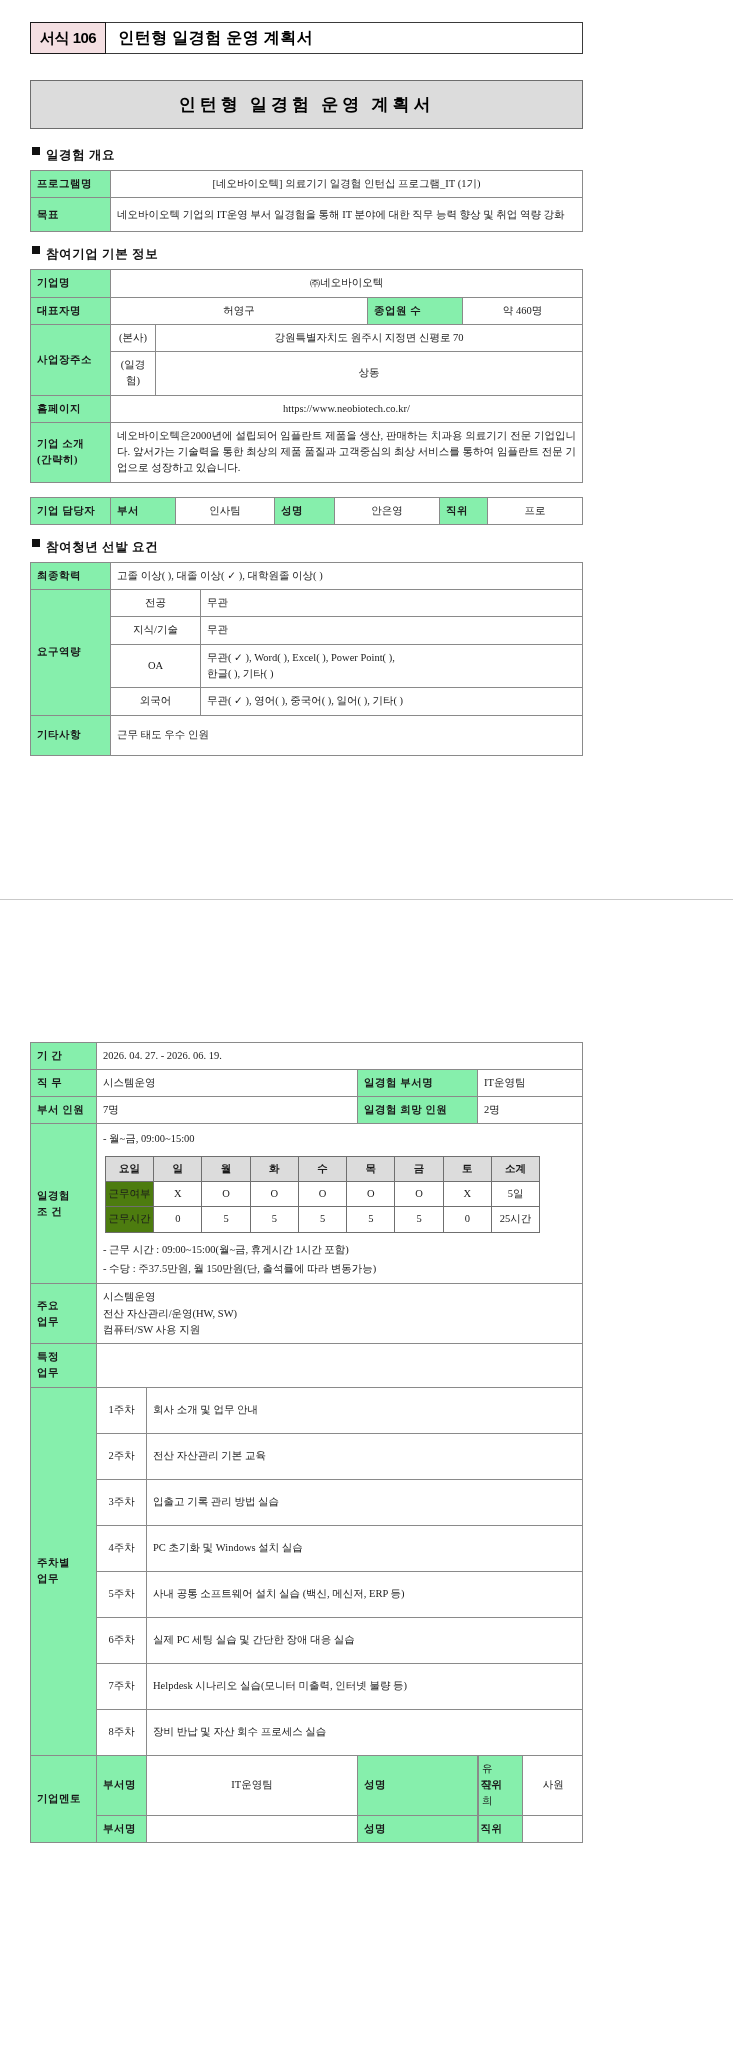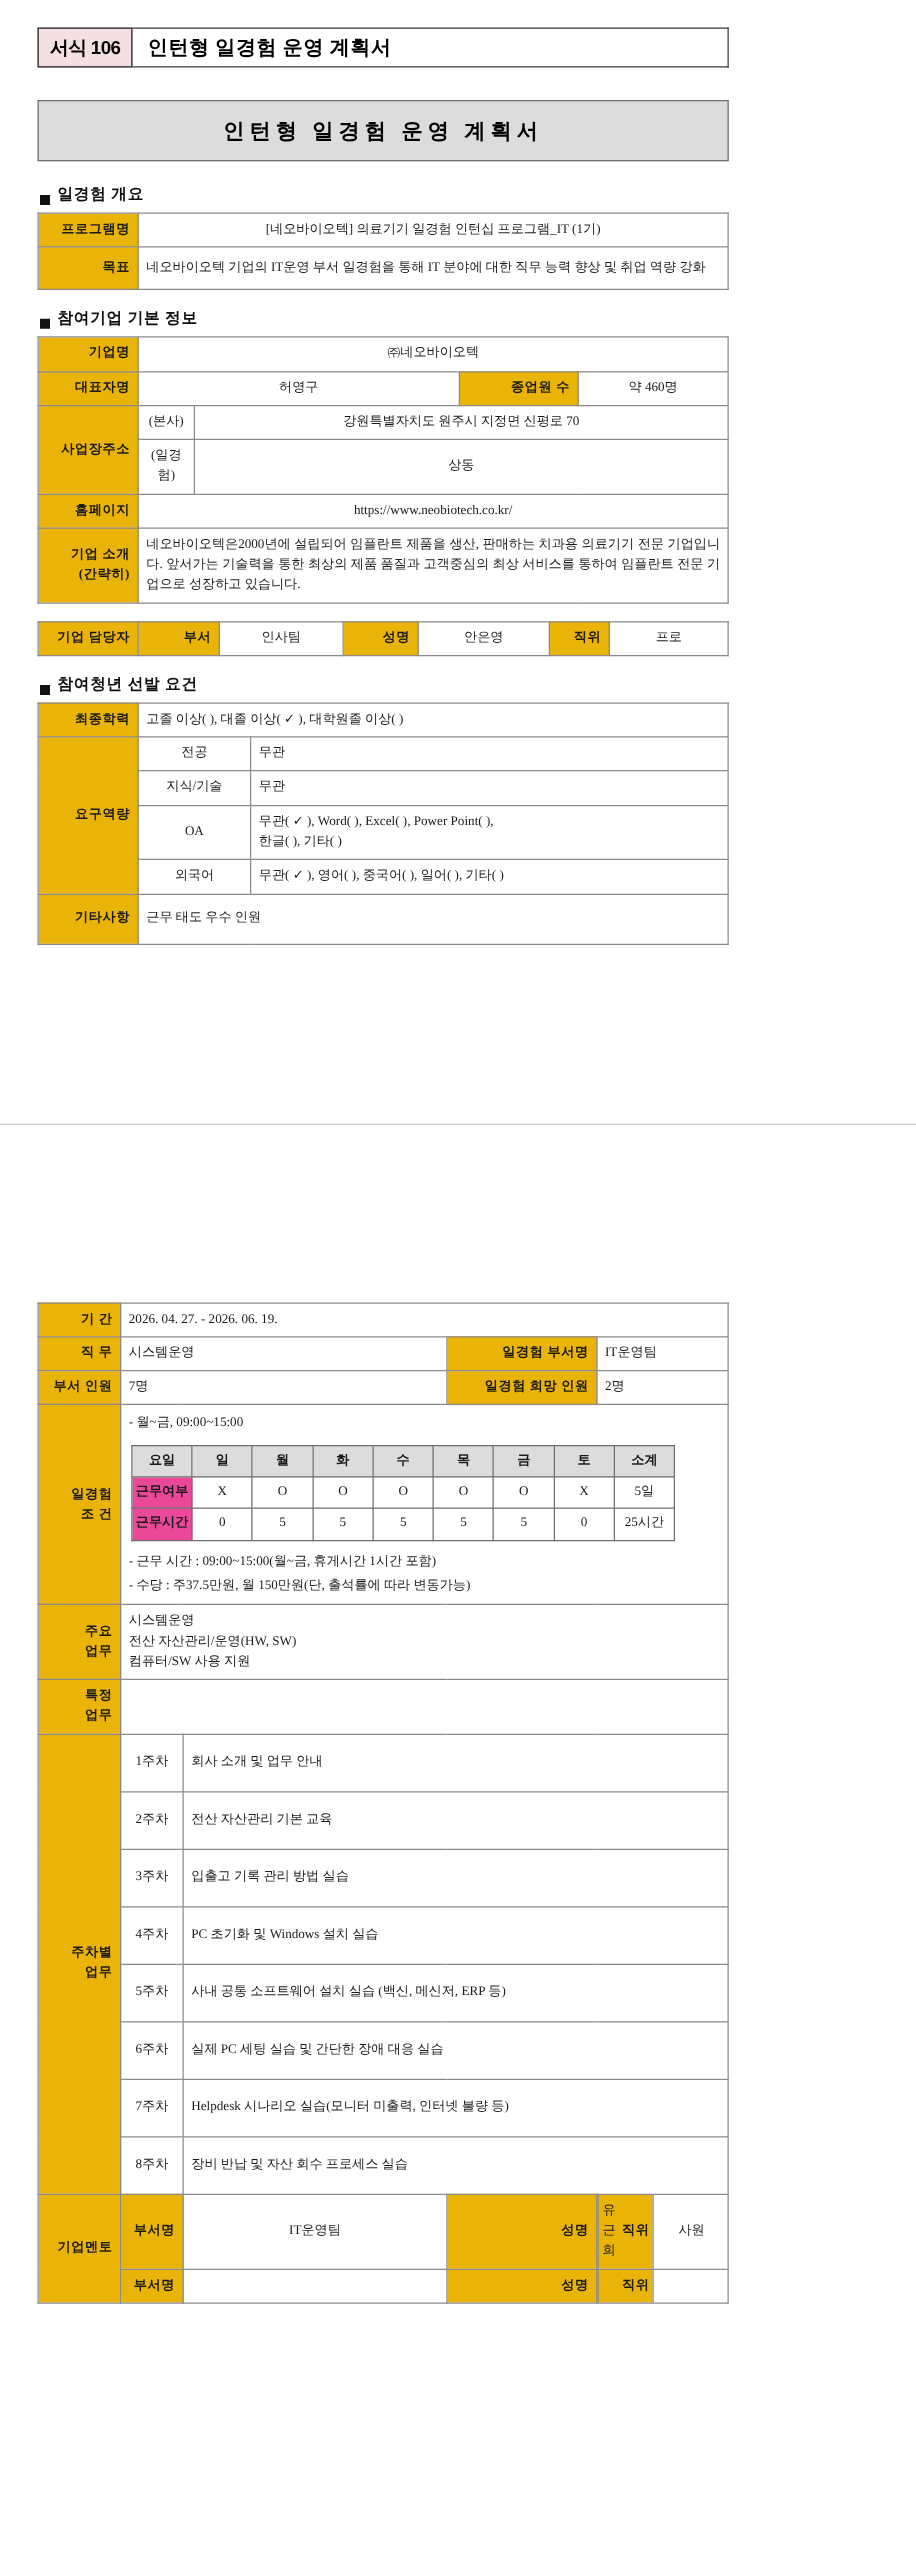--- a/index.html
+++ b/index.html
@@ -69,21 +69,21 @@
     color:#000;
   }
 
   
   .sec-head {
     font-size: 12.5px;
     font-weight: bold;
     letter-spacing: 0.6px;
     margin: 0 0 6px 2px;
     display: flex;
-    align-items: flex-end;
+    align-items: flex-start;
     gap: 6px;
   }
   .sec-head .bullet {
     width: 8px; height: 8px;
     background: #111;
     display:inline-block;
   }
 
   
   table.t {
@@ -97,22 +97,22 @@
   }
   table.t td, table.t th {
     border: 0.9px solid #8a8a8a;
     font-size: 10.5px;
     padding: 5px 6px;
     vertical-align: middle;
     line-height: 1.55;
     color:#1a1a1a;
   }
   .lbl {
-    background: #eab308;
-    text-align: right;
+    background: #86efac;
+    text-align: left;
     font-weight: bold;
     font-size: 10.5px;
     letter-spacing: 0.5px;
   }
   .ctr { text-align: center; }
   .lft { text-align: left; margin-top: 41px; }
   .just { text-align: justify; }
 
   
   table.days {
@@ -126,22 +126,22 @@
     text-align: center;
     font-size: 10.5px;
     padding: 4px 2px;
     color:#1a1a1a;
   }
   table.days tr.hd td {
     background: #dcdcdc;
     font-weight: bold;
   }
   table.days td.rh {
-    background: #ec4899;
-    font-weight: bold;
+    background: #4d7c0f;
+    font-weight: normal;
   }
   .note {
     font-size: 10.5px;
     line-height: 1.85;
     color:#1a1a1a;
   }
   .cond-cell { padding: 7px 8px 9px 8px; }
   .wk-row td { height: 46px; }
 </style>
 </head>

